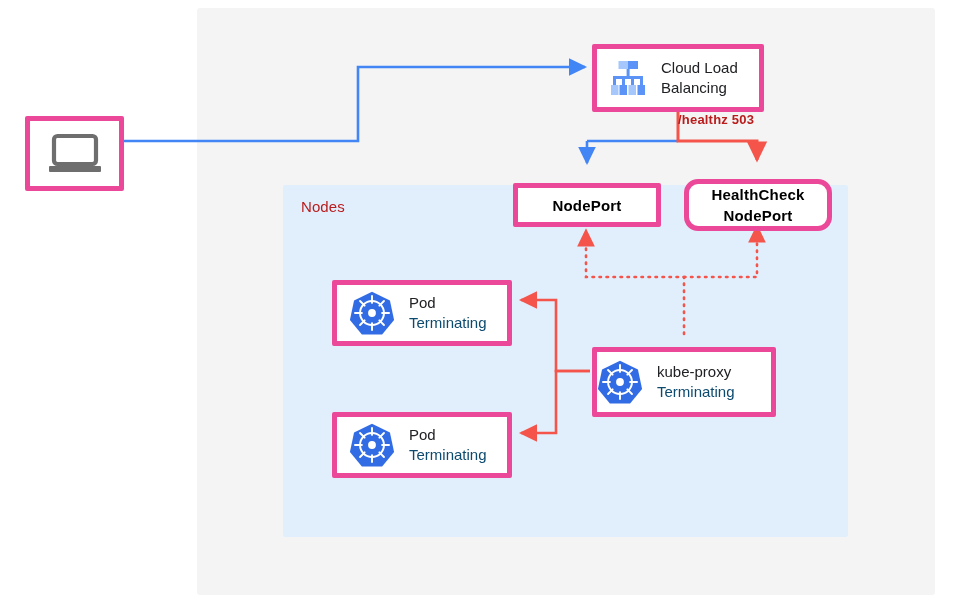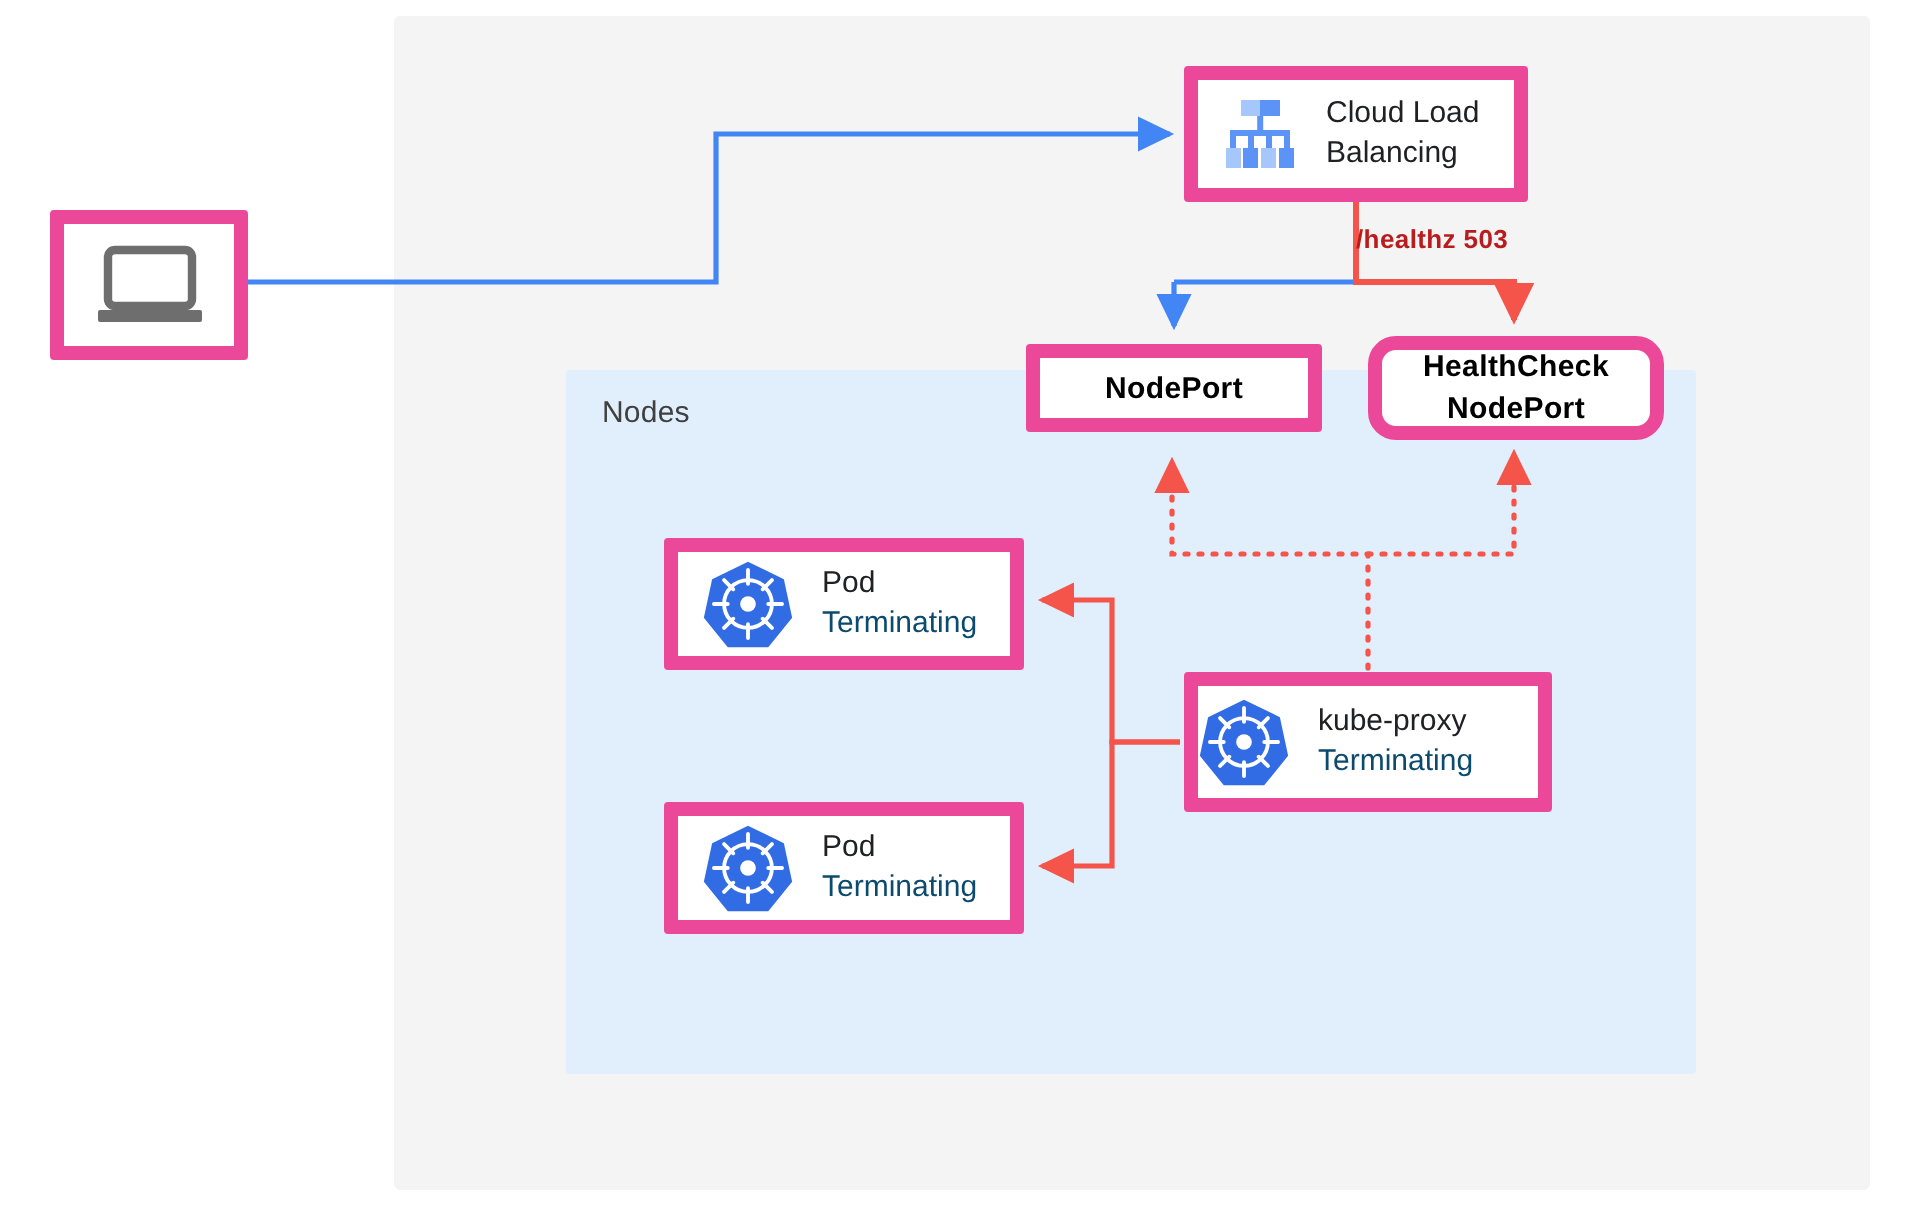--- a/index.html
+++ b/index.html
@@ -27,32 +27,33 @@
     position: absolute;
     left: 283px; top: 185px;
     width: 565px; height: 352px;
     background: #e1effd;
     border-radius: 2px;
   }
   #nodes-label {
     position: absolute;
     left: 301px; top: 198px;
     font-size: 15px;
-    color: #404040;
+    color: #b91c1c;
     letter-spacing: .1px;
   }
   
   .box {
     position: absolute;
     background: #ffffff;
-    border: 7px solid #ec4899;
+    border: 5px solid #ec4899;
     border-radius: 2px;
     box-sizing: border-box;
     display: flex;
     align-items: center;
+    margin-top: 11px;
   }
   .box.center {
     justify-content: center;
     text-align: center;
   }
   .box-title {
     font-size: 15px;
     color: #202124;
     line-height: 1.35;
   }

